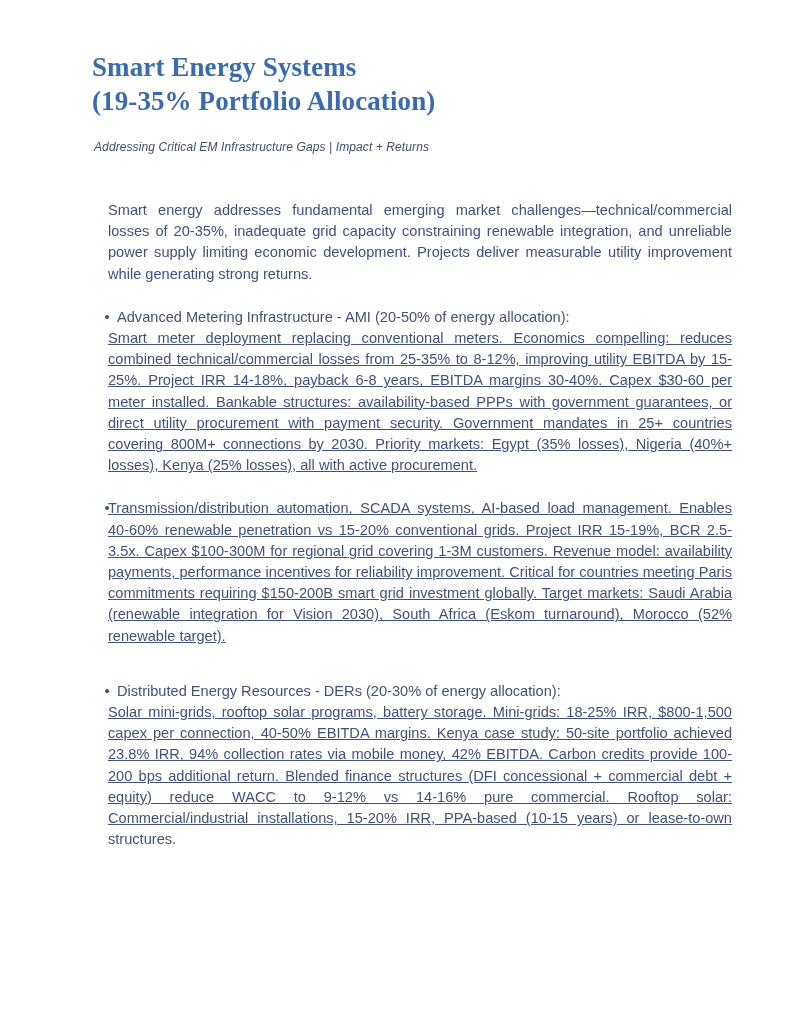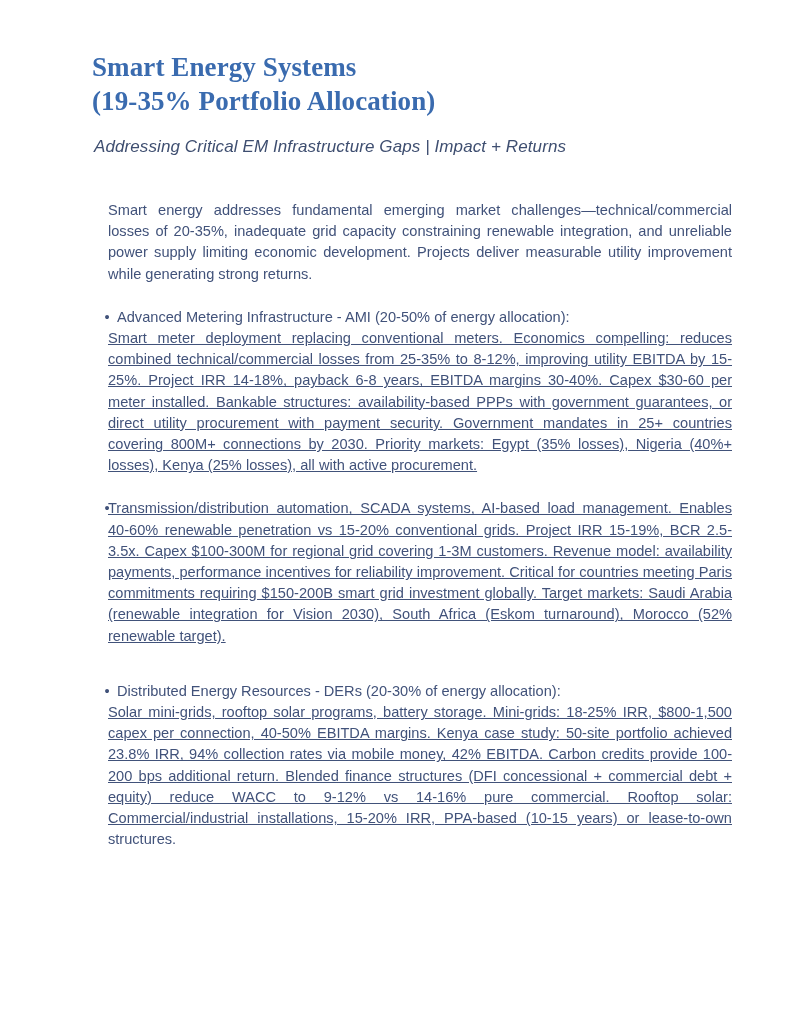--- a/index.html
+++ b/index.html
@@ -43,21 +43,21 @@
   }
   .title-line {
     display: block;
     white-space: nowrap;
   }
 
   .subtitle {
     font-family: "Liberation Sans", sans-serif;
     font-style: italic;
     color: #3E4E70;
-    font-size: 17px;
+    font-size: 12px;
     line-height: 22px;
     margin: 18px 0 0 2px;
     letter-spacing: 0.1px;
   }
 
   
   .para {
     color: #41527A;
     font-size: 14.6px;
     line-height: 21.2px;

